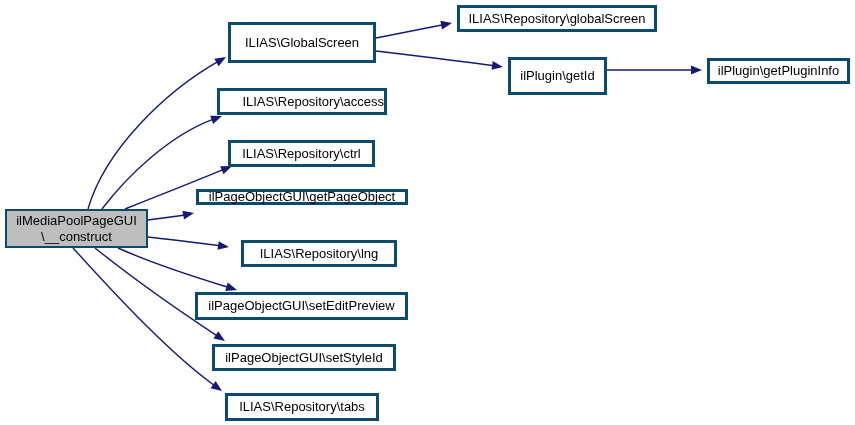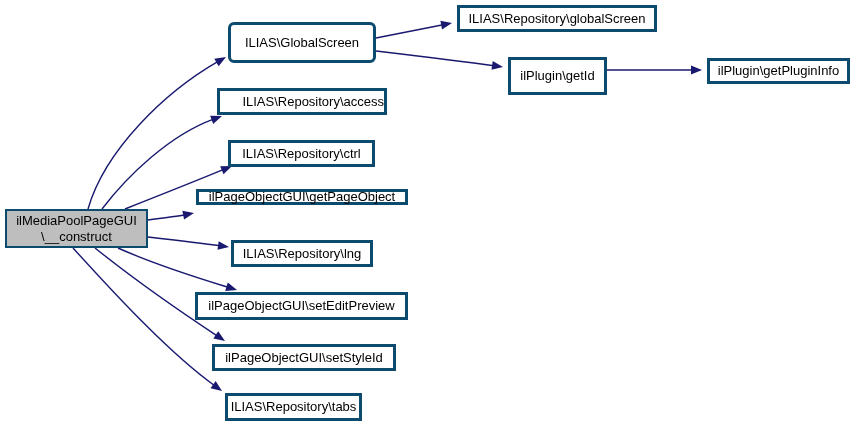--- a/index.html
+++ b/index.html
@@ -59,42 +59,42 @@
       <path d="M 376 51 C 418 56, 460 61, 494.0863559417106 65.75623571279682" fill="none" stroke="#191970" stroke-width="1.4"></path>
       <polygon points="503,67 491.49748361056913,69.83762518858205 492.71360869139005,61.12206210936574" fill="#191970"></polygon>
       <path d="M 607 70 C 639 70, 671 70, 693 70" fill="none" stroke="#191970" stroke-width="1.4"></path>
       <polygon points="702,70 691,74.4 691,65.6" fill="#191970"></polygon>
     </svg>
   <div id="node-layer">
       <div class="node highlight" style="left: 5px; top: 209px; width: 143px; height: 39px;">
         <div class="node-line">ilMediaPoolPageGUI</div>
         <div class="node-line">\__construct</div>
       </div>
-      <div class="node" style="left: 228px; top: 22px; width: 148px; height: 41px; border-radius: 6px;">
+      <div class="node" style="left: 228px; top: 22px; width: 148px; height: 41px;">
         <div class="node-line">ILIAS\GlobalScreen</div>
       </div>
       <div class="node" style="left: 217px; top: 88px; width: 170px; height: 27px; align-items: flex-end;">
         <div class="node-line">ILIAS\Repository\access</div>
       </div>
       <div class="node" style="left: 228px; top: 140px; width: 147px; height: 27px;">
         <div class="node-line">ILIAS\Repository\ctrl</div>
       </div>
       <div class="node" style="left: 196px; top: 189px; width: 212px; height: 16px;">
         <div class="node-line">ilPageObjectGUI\getPageObject</div>
       </div>
-      <div class="node" style="left: 231px; top: 240px; width: 142px; height: 27px; text-align: center;">
+      <div class="node" style="left: 241px; top: 240px; width: 156px; height: 27px; text-align: center;">
         <div class="node-line">ILIAS\Repository\lng</div>
       </div>
       <div class="node" style="left: 195px; top: 292px; width: 213px; height: 28px;">
         <div class="node-line">ilPageObjectGUI\setEditPreview</div>
       </div>
       <div class="node" style="left: 212px; top: 344px; width: 184px; height: 27px;">
         <div class="node-line">ilPageObjectGUI\setStyleId</div>
       </div>
-      <div class="node" style="left: 225px; top: 393px; width: 137px; height: 28px;">
+      <div class="node" style="left: 225px; top: 393px; width: 154px; height: 28px;">
         <div class="node-line">ILIAS\Repository\tabs</div>
       </div>
       <div class="node" style="left: 457px; top: 5px; width: 200px; height: 27px;">
         <div class="node-line">ILIAS\Repository\globalScreen</div>
       </div>
       <div class="node" style="left: 508px; top: 57px; width: 99px; height: 38px;">
         <div class="node-line">ilPlugin\getId</div>
       </div>
       <div class="node" style="left: 707px; top: 58px; width: 143px; height: 26px;">
         <div class="node-line">ilPlugin\getPluginInfo</div>

